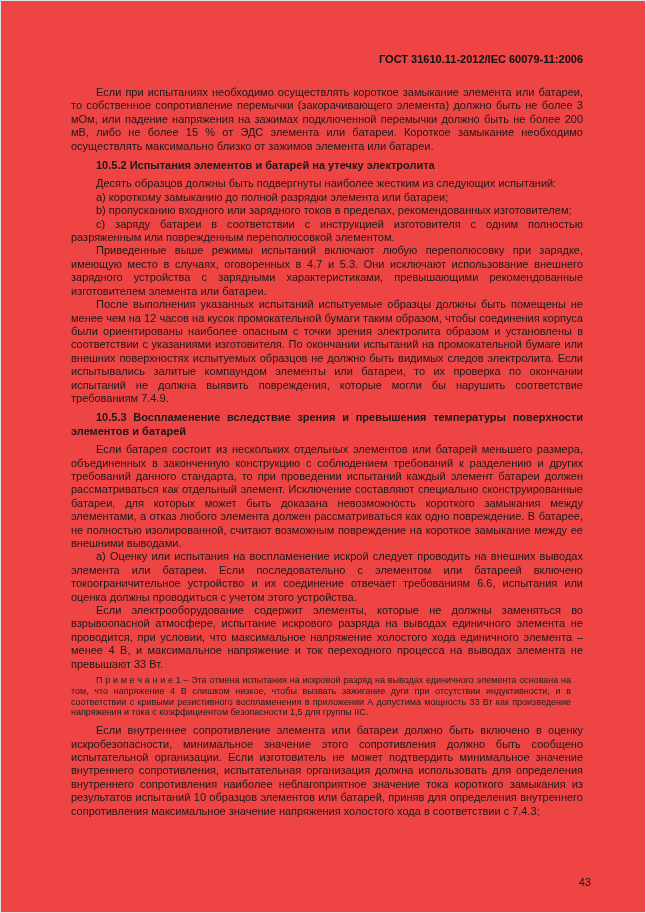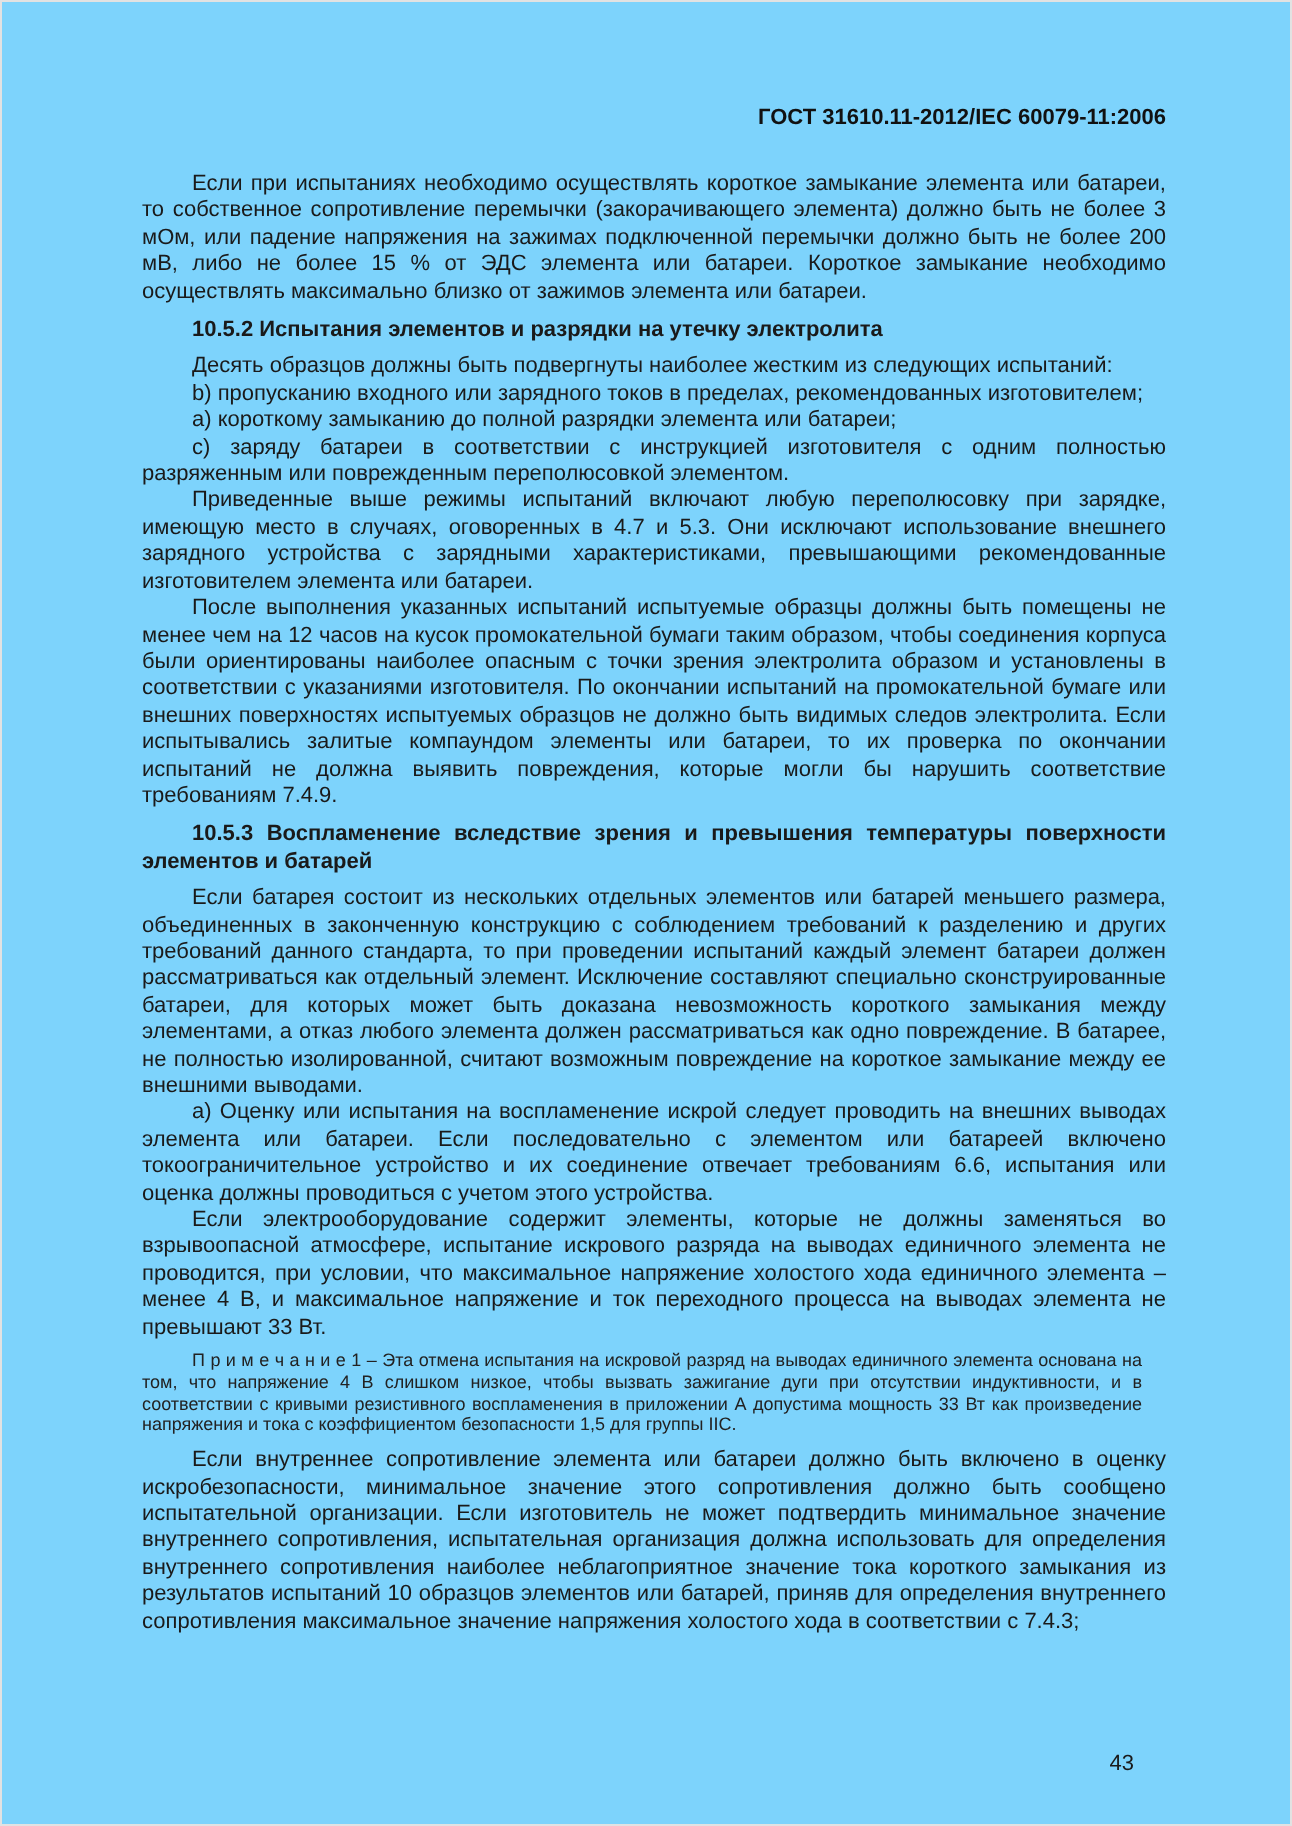--- a/index.html
+++ b/index.html
@@ -5,21 +5,21 @@
   html, body {
     margin: 0;
     padding: 0;
     background: #f2f2f2;
   }
   .page {
     position: relative;
     width: 646px;
     height: 913px;
     margin: 0 auto;
-    background: #7dd3fc;
+    background: #ef4444;
     border: 1px solid #e2e2e2;
     box-sizing: border-box;
     padding: 52px 62px 0 70px;
     overflow: hidden;
     font-family: "Liberation Sans", sans-serif;
     color: #1a1a1a;
   }
   .header-title {
     text-align: right;
     font-weight: bold;
@@ -53,38 +53,38 @@
   .note {
     margin: 4px 12px 6px 0;
     font-size: 9px;
     line-height: 10.8px;
     text-align: justify;
     text-indent: 25px;
     color: #222;
   }
   .footer-page-number {
     position: absolute;
-    right: 78px;
+    right: 54px;
     bottom: 24px;
     font-size: 11px;
     color: #1a1a1a;
   }
 </style>
 </head>
 <body>
 
 <div class="page">
 
   <div class="header-title">ГОСТ 31610.11-2012/IEC 60079-11:2006</div>
 
   <p class="para">Если при испытаниях необходимо осуществлять короткое замыкание элемента или батареи, то собственное сопротивление перемычки (закорачивающего элемента) должно быть не более 3 мОм, или падение напряжения на зажимах подключенной перемычки должно быть не более 200 мВ, либо не более 15 % от ЭДС элемента или батареи. Короткое замыкание необходимо осуществлять максимально близко от зажимов элемента или батареи.</p>
-  <p class="heading">10.5.2 Испытания элементов и разрядки на утечку электролита</p>
+  <p class="heading">10.5.2 Испытания элементов и батарей на утечку электролита</p>
   <p class="para">Десять образцов должны быть подвергнуты наиболее жестким из следующих испытаний:</p>
+  <p class="list-item">а) короткому замыканию до полной разрядки элемента или батареи;</p>
   <p class="list-item">b) пропусканию входного или зарядного токов в пределах, рекомендованных изготовителем;</p>
-  <p class="list-item">а) короткому замыканию до полной разрядки элемента или батареи;</p>
   <p class="list-item">с) заряду батареи в соответствии с инструкцией изготовителя с одним полностью разряженным или поврежденным переполюсовкой элементом.</p>
   <p class="para">Приведенные выше режимы испытаний включают любую переполюсовку при зарядке, имеющую место в случаях, оговоренных в 4.7 и 5.3. Они исключают использование внешнего зарядного устройства с зарядными характеристиками, превышающими рекомендованные изготовителем элемента или батареи.</p>
   <p class="para">После выполнения указанных испытаний испытуемые образцы должны быть помещены не менее чем на 12 часов на кусок промокательной бумаги таким образом, чтобы соединения корпуса были ориентированы наиболее опасным с точки зрения электролита образом и установлены в соответствии с указаниями изготовителя. По окончании испытаний на промокательной бумаге или внешних поверхностях испытуемых образцов не должно быть видимых следов электролита. Если испытывались залитые компаундом элементы или батареи, то их проверка по окончании испытаний не должна выявить повреждения, которые могли бы нарушить соответствие требованиям 7.4.9.</p>
   <p class="heading">10.5.3 Воспламенение вследствие зрения и превышения температуры поверхности элементов и батарей</p>
   <p class="para">Если батарея состоит из нескольких отдельных элементов или батарей меньшего размера, объединенных в законченную конструкцию с соблюдением требований к разделению и других требований данного стандарта, то при проведении испытаний каждый элемент батареи должен рассматриваться как отдельный элемент. Исключение составляют специально сконструированные батареи, для которых может быть доказана невозможность короткого замыкания между элементами, а отказ любого элемента должен рассматриваться как одно повреждение. В батарее, не полностью изолированной, считают возможным повреждение на короткое замыкание между ее внешними выводами.</p>
   <p class="para">а) Оценку или испытания на воспламенение искрой следует проводить на внешних выводах элемента или батареи. Если последовательно с элементом или батареей включено токоограничительное устройство и их соединение отвечает требованиям 6.6, испытания или оценка должны проводиться с учетом этого устройства.</p>
   <p class="para">Если электрооборудование содержит элементы, которые не должны заменяться во взрывоопасной атмосфере, испытание искрового разряда на выводах единичного элемента не проводится, при условии, что максимальное напряжение холостого хода единичного элемента – менее 4 В, и максимальное напряжение и ток переходного процесса на выводах элемента не превышают 33 Вт.</p>
   <p class="note">П р и м е ч а н и е   1 – Эта отмена испытания на искровой разряд на выводах единичного элемента основана на том, что напряжение 4 В слишком низкое, чтобы вызвать зажигание дуги при отсутствии индуктивности, и в соответствии с кривыми резистивного воспламенения в приложении А допустима мощность 33 Вт как произведение напряжения и тока с коэффициентом безопасности 1,5 для группы IIC.</p>
   <p class="para">Если внутреннее сопротивление элемента или батареи должно быть включено в оценку искробезопасности, минимальное значение этого сопротивления должно быть сообщено испытательной организации. Если изготовитель не может подтвердить минимальное значение внутреннего сопротивления, испытательная организация должна использовать для определения внутреннего сопротивления наиболее неблагоприятное значение тока короткого замыкания из результатов испытаний 10 образцов элементов или батарей, приняв для определения внутреннего сопротивления максимальное значение напряжения холостого хода в соответствии с 7.4.3;</p>
 

